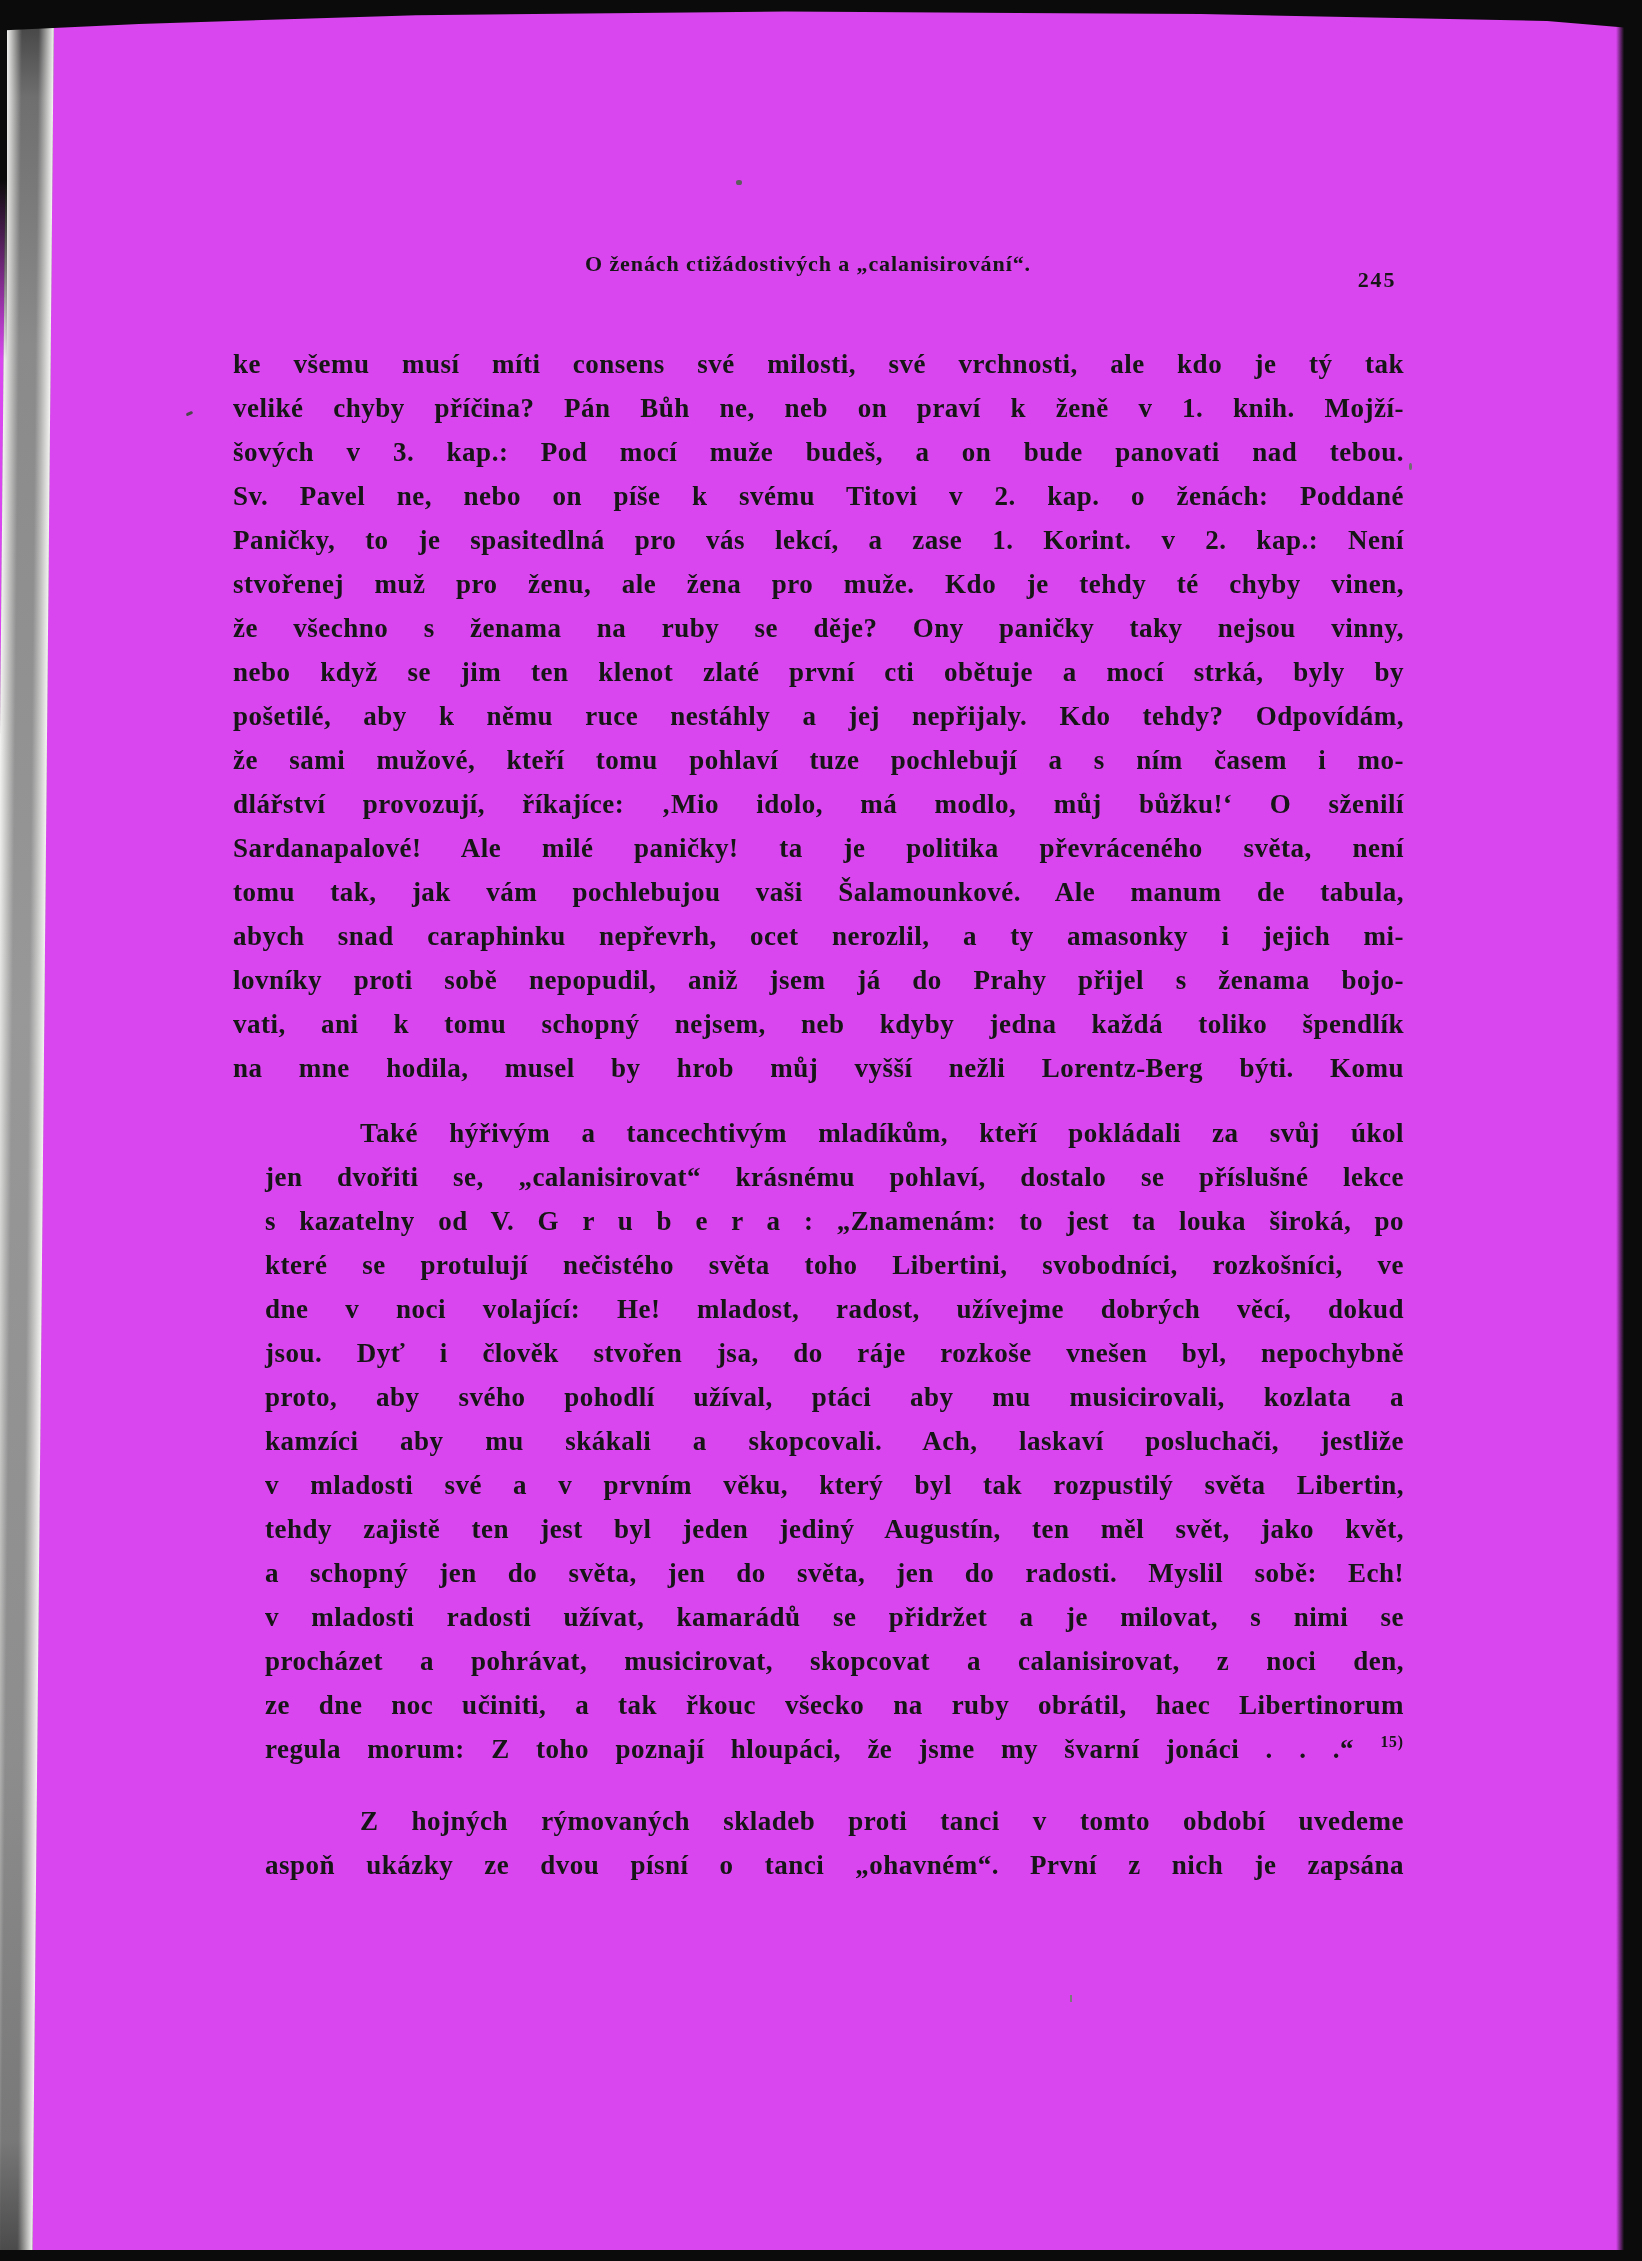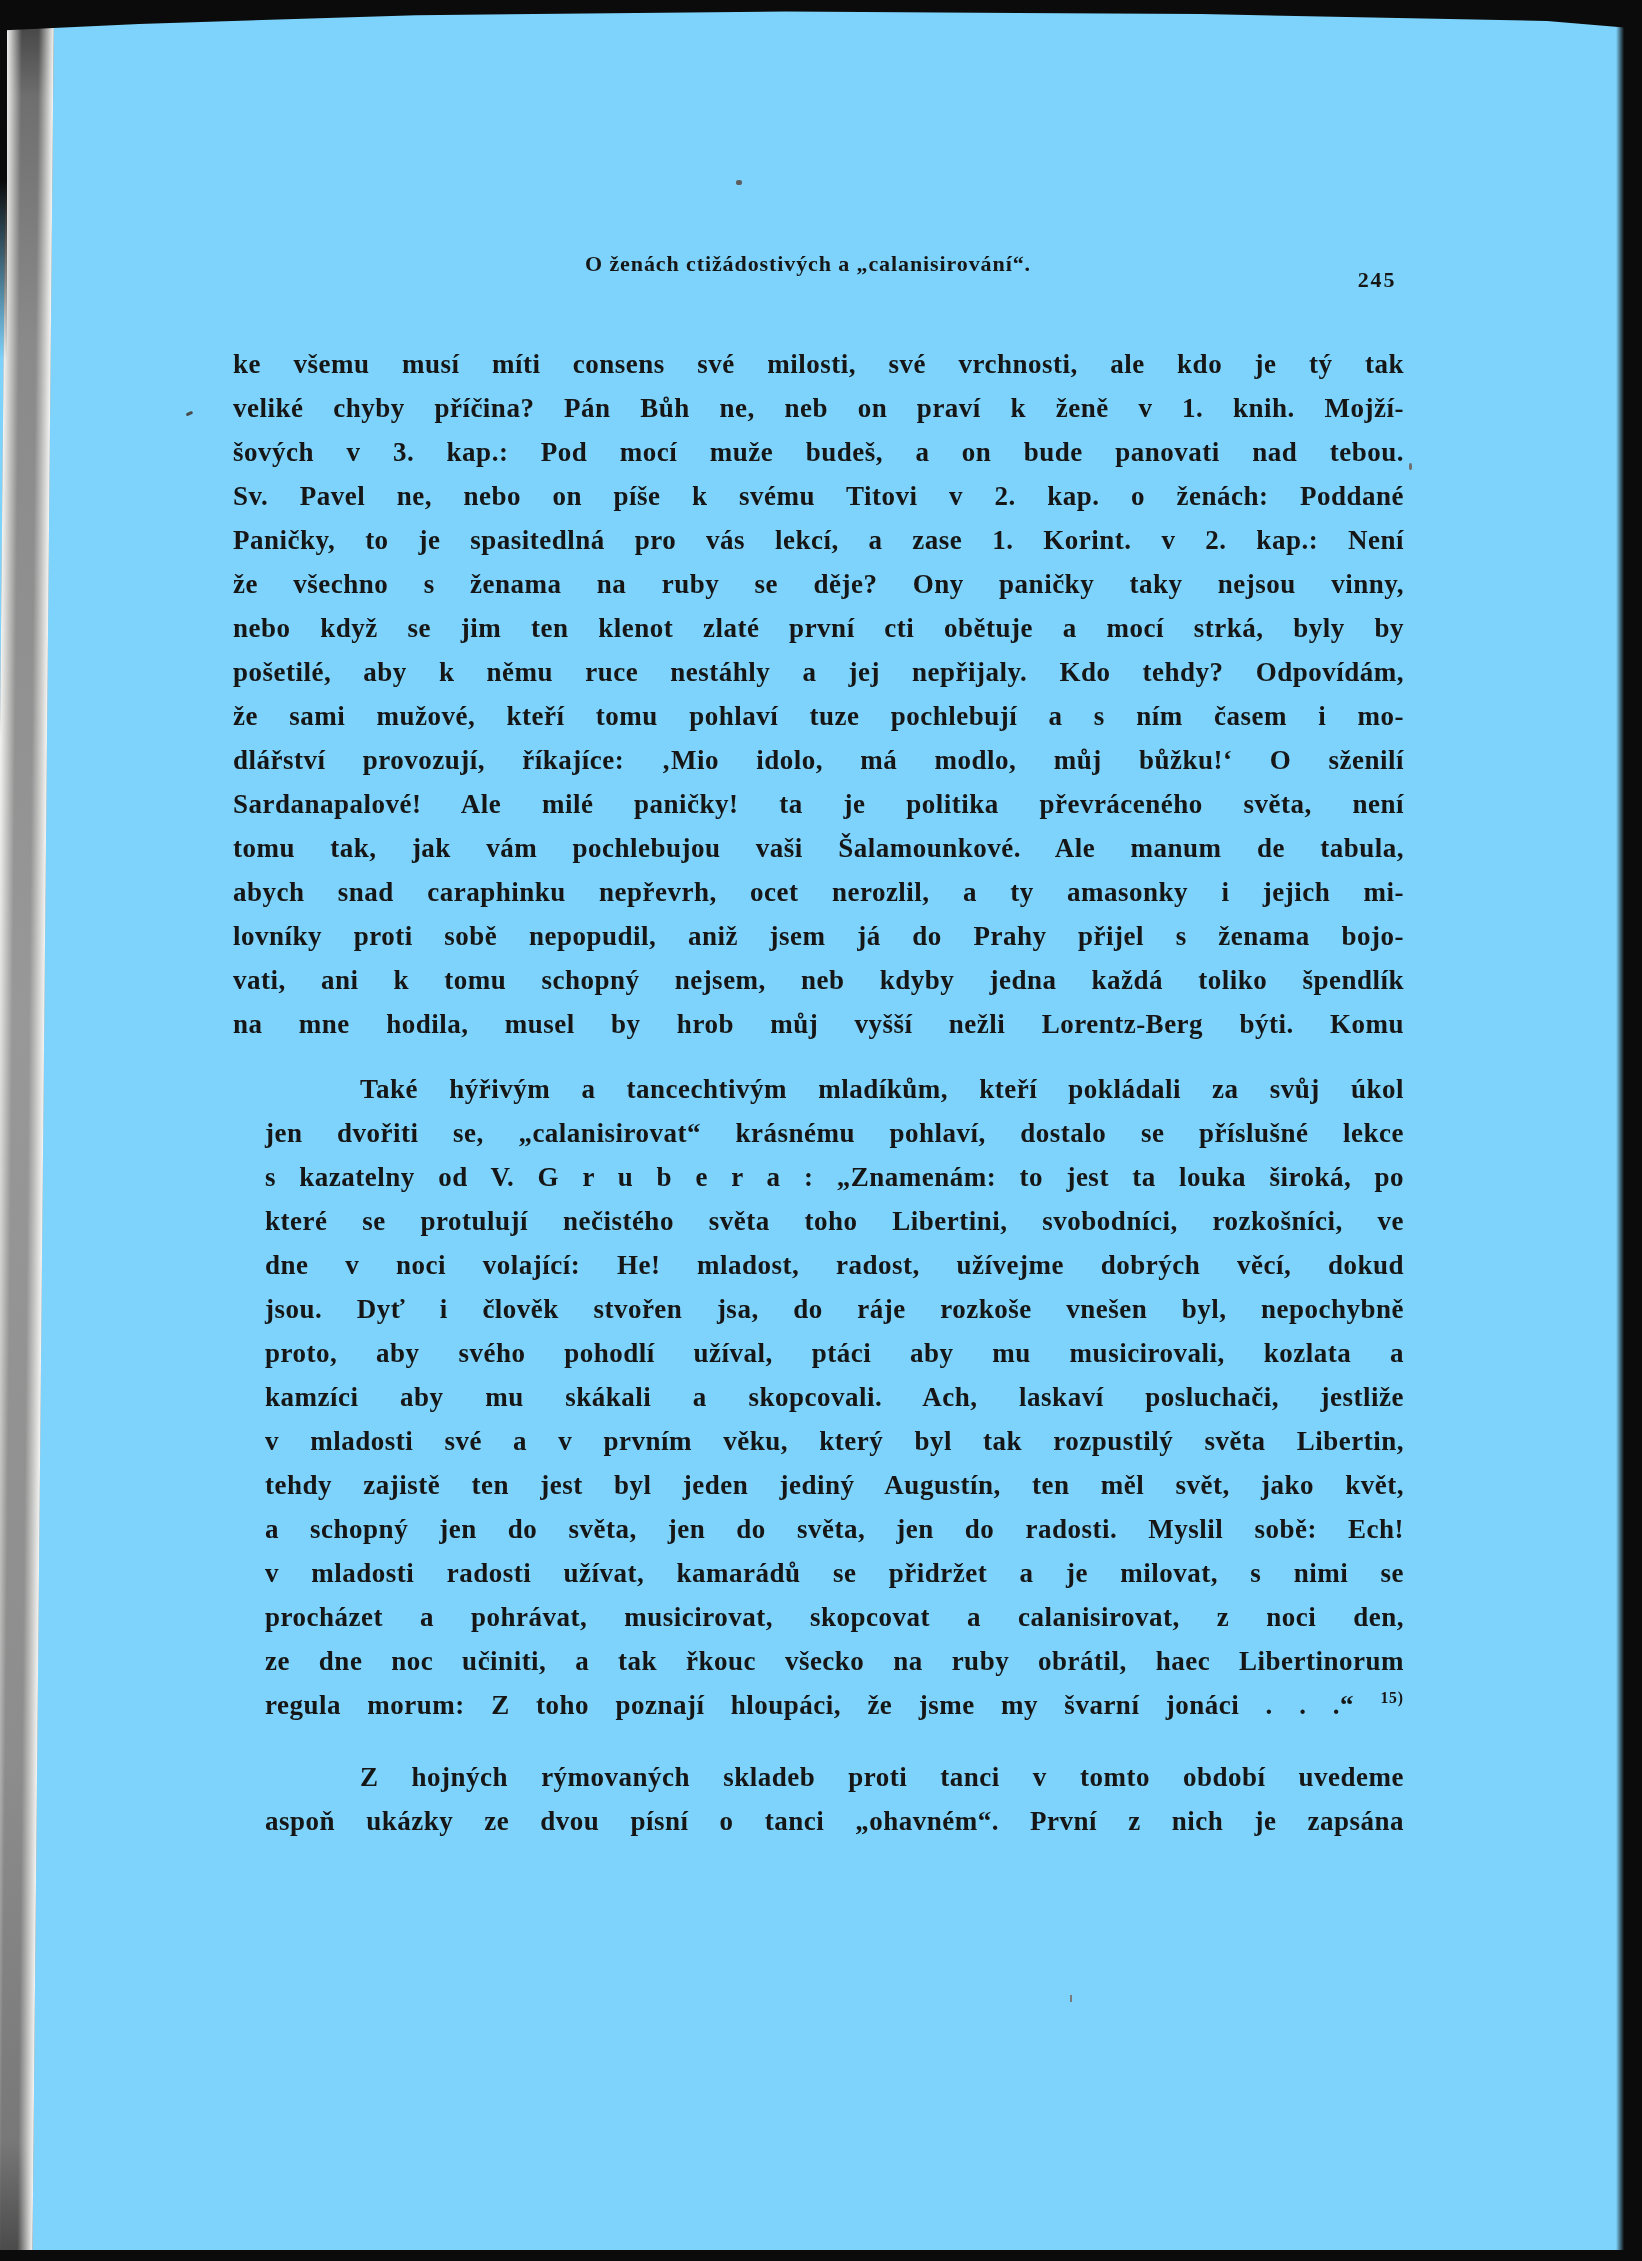--- a/index.html
+++ b/index.html
@@ -1,21 +1,21 @@
 <!DOCTYPE html>
 <html style="font-size:7.4px"><head>
 <meta charset="utf-8">
 <style>
   html, body { margin: 0; padding: 0; }
   body { background: #2a2a2a; }
   .page {
     position: relative;
     width: 1643px;
     height: 2261px;
-    background: #7dd3fc;
+    background: #d946ef;
     overflow: hidden;
   }
 
   
   .scan-top-bar {
     position: absolute; left: 0; top: 0; width: 1643px; height: 32px;
     background: #0b0b0b;
     clip-path: polygon(0 0, 1643px 0, 1643px 29px, 1547px 21px, 1201px 14px, 785px 11.5px, 416px 15.2px, 139px 24px, 0 30.5px);
   }
   .scan-right-bar {
@@ -105,20 +105,21 @@
     <div class="page-number">245</div>
   </div>
 
   <div class="text-block">
       <div class="paragraph">
         <div class="line">ke všemu musí míti consens své milosti, své vrchnosti, ale kdo je tý tak</div>
         <div class="line">veliké chyby příčina? Pán Bůh ne, neb on praví k ženě v 1. knih. Mojží-</div>
         <div class="line">šových v 3. kap.:  Pod mocí muže budeš, a on bude panovati nad tebou.</div>
         <div class="line">Sv. Pavel ne, nebo on píše k svému Titovi v 2. kap. o ženách:  Poddané</div>
         <div class="line">Paničky, to je spasitedlná pro vás lekcí, a zase 1. Korint. v 2. kap.: Není</div>
+        <div class="line">stvořenej muž pro ženu, ale žena pro muže. Kdo je tehdy té chyby vinen,</div>
         <div class="line">že všechno s ženama na ruby se děje?  Ony paničky taky nejsou vinny,</div>
         <div class="line">nebo když se jim ten klenot zlaté první cti obětuje a mocí strká, byly by</div>
         <div class="line">pošetilé, aby k němu ruce nestáhly a jej nepřijaly. Kdo tehdy? Odpovídám,</div>
         <div class="line">že sami mužové, kteří tomu pohlaví tuze pochlebují a s ním časem i mo-</div>
         <div class="line">dlářství provozují, říkajíce:  ‚Mio idolo, má modlo, můj bůžku!‘  O sženilí</div>
         <div class="line">Sardanapalové!  Ale milé paničky! ta je politika převráceného světa, není</div>
         <div class="line">tomu tak, jak vám pochlebujou vaši Šalamounkové.  Ale manum de tabula,</div>
         <div class="line">abych snad caraphinku nepřevrh, ocet nerozlil, a ty amasonky i jejich mi-</div>
         <div class="line">lovníky proti sobě nepopudil, aniž jsem já do Prahy přijel s ženama bojo-</div>
         <div class="line">vati, ani k tomu schopný nejsem, neb kdyby jedna každá toliko špendlík</div>

